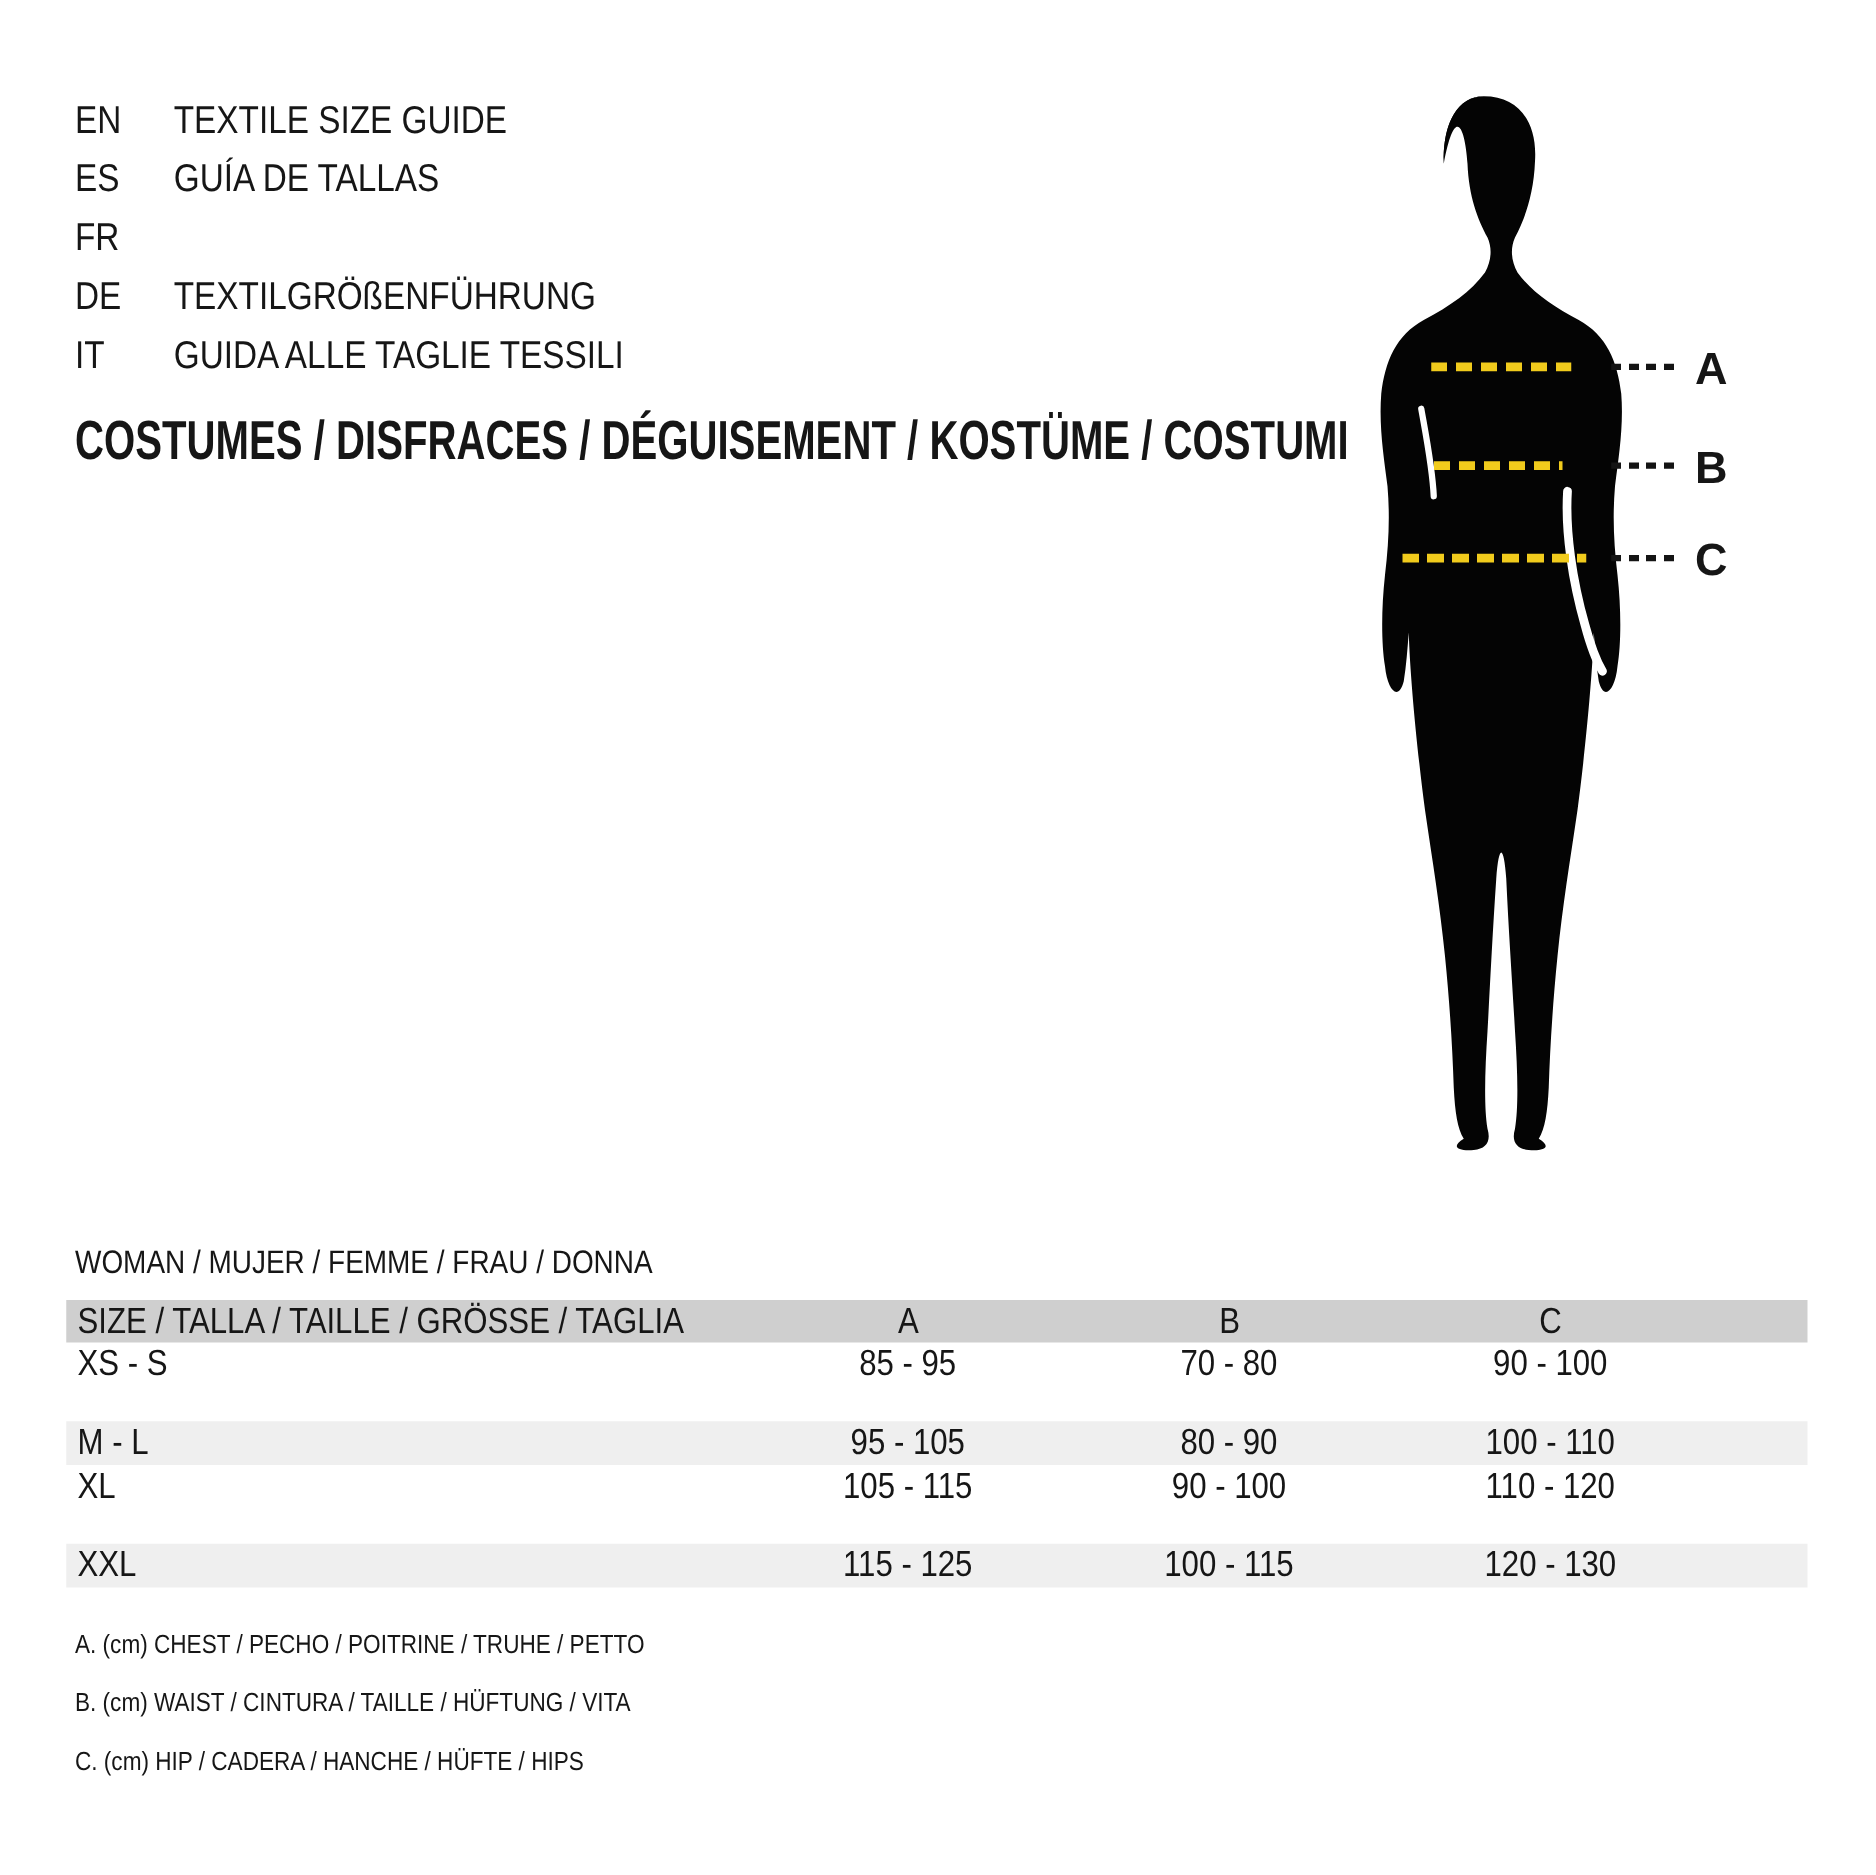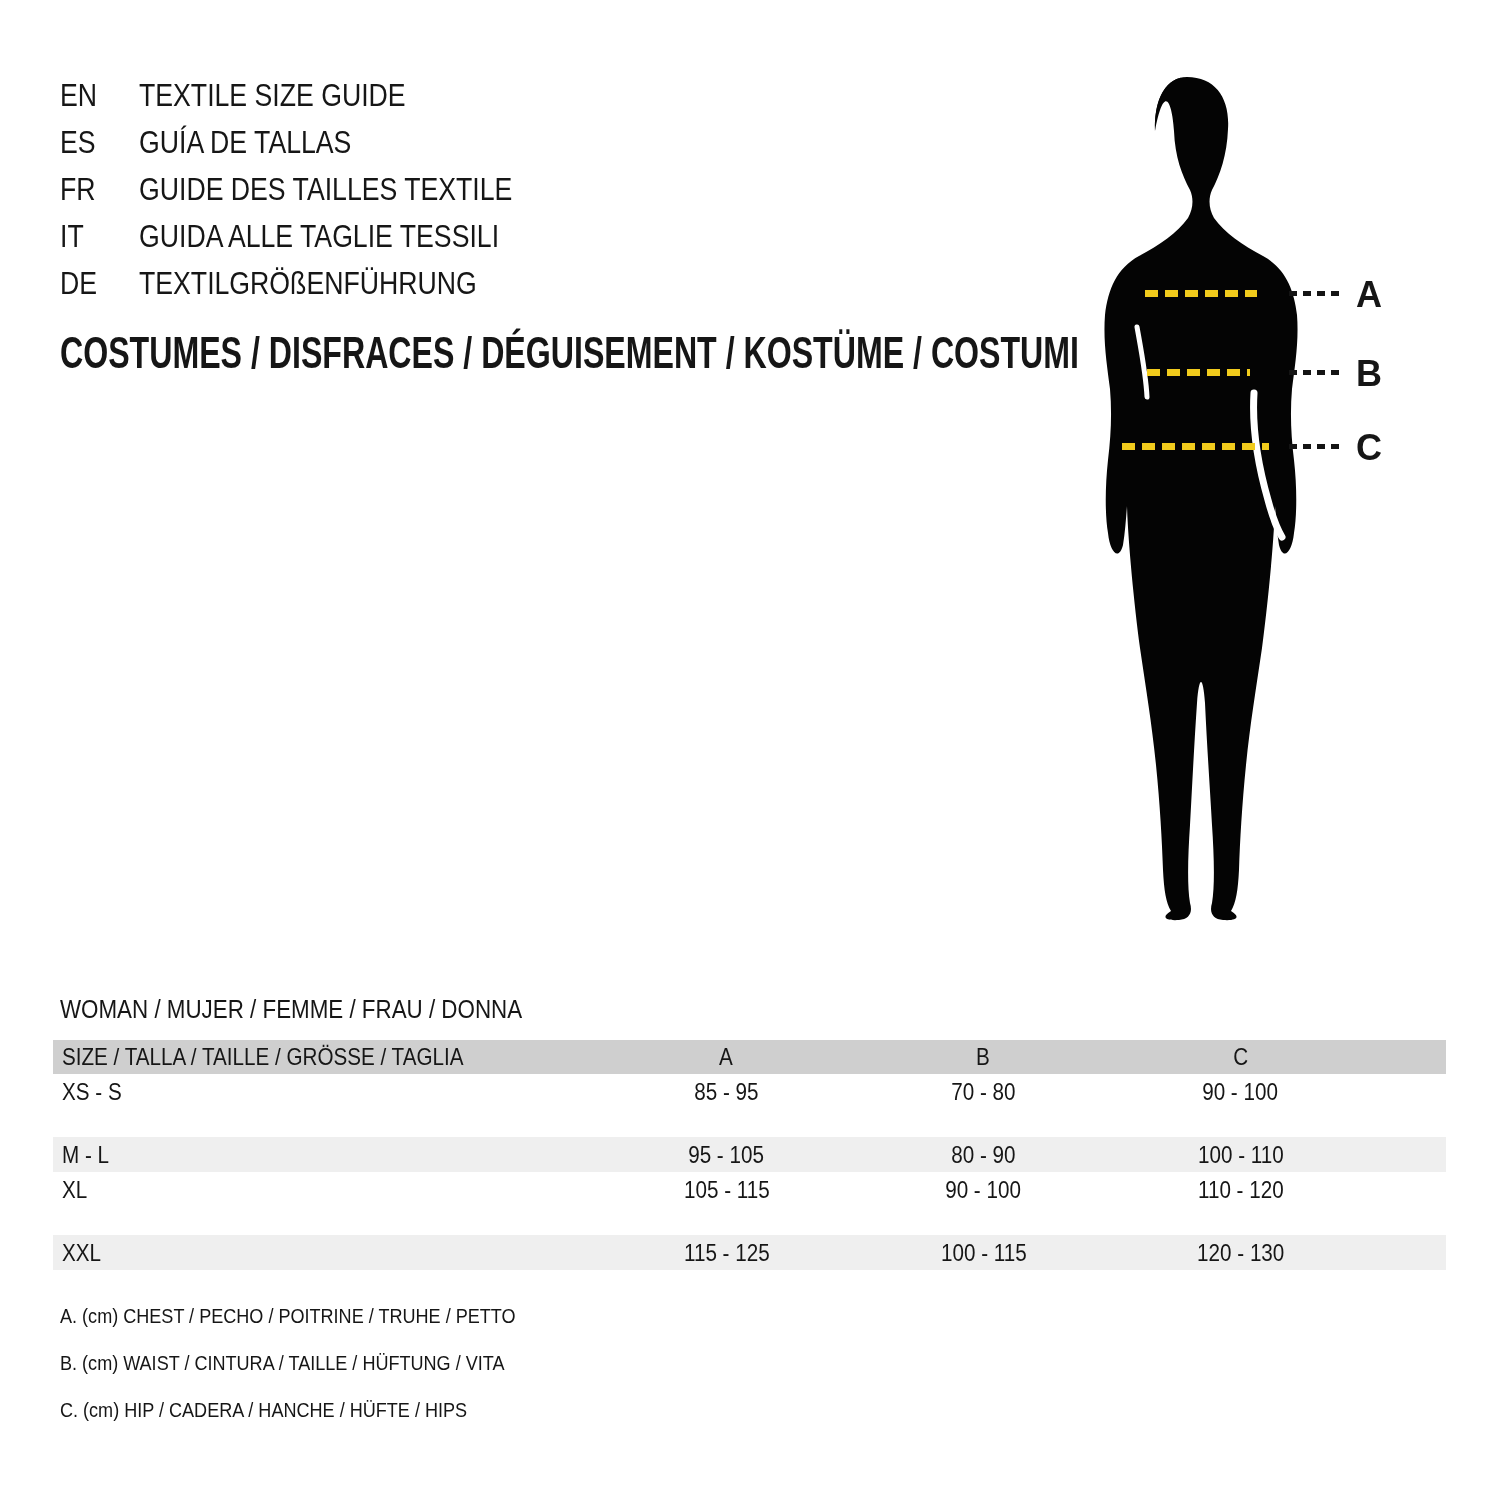--- a/index.html
+++ b/index.html
@@ -30,21 +30,21 @@
            background:repeating-linear-gradient(90deg,#141414 0 8px,rgba(0,0,0,0) 8px 14px);}
   .marker-label{position:absolute;font-size:36px;font-weight:700;line-height:36px;}
   #yA{left:1145px;top:290px;width:112px;} #kA{left:1289px;top:291px;width:52px;} #tA{left:1356px;top:277px;}
   #yB{left:1147px;top:369px;width:103px;} #kB{left:1289px;top:370px;width:52px;} #tB{left:1356px;top:356px;}
   #yC{left:1122px;top:443px;width:147px;} #kC{left:1289px;top:444px;width:52px;} #tC{left:1356px;top:430px;}
 
   
   .woman-heading{position:absolute;left:60px;top:992px;font-size:26px;line-height:34px;}
 
   
-  .size-table{position:absolute;left:53px;top:1040px;width:1393px;font-size:24px;}
+  .size-table{position:absolute;left:53px;top:1040px;width:1393px;font-size:29px;}
   .t-row{display:grid;grid-template-columns:545px 257px 257px 257px 77px;height:35px;line-height:35px;}
   .t-row.header{height:34px;line-height:34px;background:var(--header_bg,#cfcfcf);}
   .t-row.stripe{background:var(--stripe_bg,#efefef);margin-top:28px;}
   .cell-size{text-align:left;padding-left:9px;overflow:visible;}
   .cell-val{text-align:center;}
 
   
   .legend{position:absolute;left:60px;top:1292px;font-size:21px;line-height:47px;}
 </style>
 </head>
@@ -56,29 +56,28 @@
     <div class="lang-row">
       <span><span class="cx">EN</span></span>
       <span><span class="cx">TEXTILE SIZE GUIDE</span></span>
     </div>
     <div class="lang-row">
       <span><span class="cx">ES</span></span>
       <span><span class="cx">GUÍA DE TALLAS</span></span>
     </div>
     <div class="lang-row">
       <span><span class="cx">FR</span></span>
-      <span><span class="cx">GUIDE DES TAILLES TEXTILE</span></span>
+    </div>
+    <div class="lang-row">
+      <span><span class="cx">DE</span></span>
+      <span><span class="cx">TEXTILGRÖßENFÜHRUNG</span></span>
     </div>
     <div class="lang-row">
       <span><span class="cx">IT</span></span>
       <span><span class="cx">GUIDA ALLE TAGLIE TESSILI</span></span>
-    </div>
-    <div class="lang-row">
-      <span><span class="cx">DE</span></span>
-      <span><span class="cx">TEXTILGRÖßENFÜHRUNG</span></span>
     </div>
   </div>
 
   <div class="costumes">
     <span class="cxt">COSTUMES / DISFRACES / DÉGUISEMENT / KOSTÜME / COSTUMI</span>
   </div>
 
   <svg class="silhouette" viewBox="0 0 250 852" xmlns="http://www.w3.org/2000/svg">
     <path fill="#040404" d="
       M 95 2

